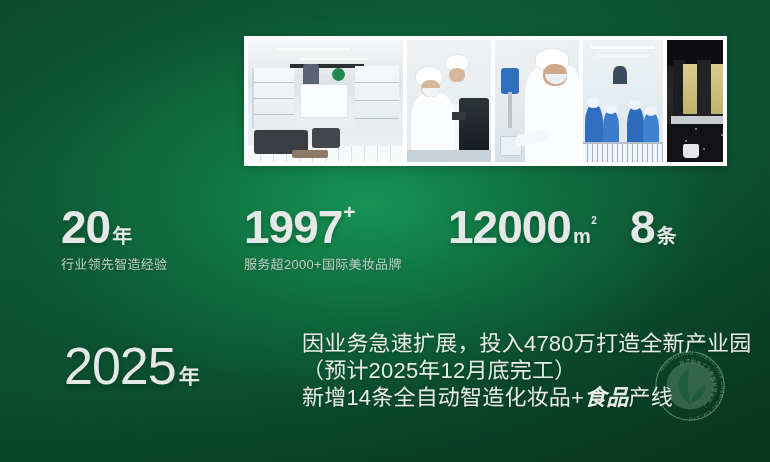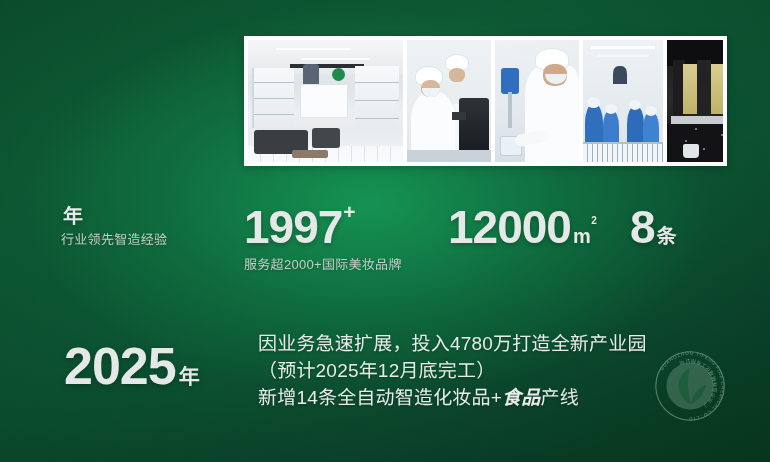--- a/index.html
+++ b/index.html
@@ -229,46 +229,47 @@
   
   .year-block {
     position:absolute;
     left:64px; top:336px;
     display:flex; align-items:baseline;
     z-index:4;
   }
   .year-block .y-num {
     color:#e4e8e6;
     font-size:52px;
-    font-weight:bold;
+    font-weight:normal;
     line-height:60px;
     letter-spacing:-1px;
     text-shadow:0 2px 6px rgba(0,0,0,0.26);
   }
   .year-block .y-unit {
     color:#e4e8e6;
     font-size:21px;
     font-weight:bold;
     margin-left:3px;
     text-shadow:0 2px 4px rgba(0,0,0,0.22);
   }
 
   .desc {
     position:absolute;
     left:258px; top:330px;
     width:420px;
     z-index:4;
   }
   .desc .d-line {
     color:#e7ece9;
-    font-size:19px;
+    font-size:22px;
     line-height:27px;
     letter-spacing:.2px;
     white-space:nowrap;
     text-shadow:0 1px 3px rgba(0,0,0,0.25);
+    margin-left:44px;
   }
   .desc .d-line b { font-weight:bold;font-style:italic; }
 
   
   .seal {
     position:absolute;
     left:652px; top:348px;
     width:76px; height:76px;
     z-index:3;
     opacity:.5;
@@ -367,20 +368,21 @@
       <div class="spk" style="left:28px;bottom:32px"></div>
 
     </div>
 
   </div>
 
   <div class="stats">
 
     <div class="stat s1">
       <div class="num-row">
+        <span class="num">20</span>
         <span class="unit">年</span>
       </div>
       <div class="cap">行业领先智造经验</div>
     </div>
 
     <div class="stat s2">
       <div class="num-row">
         <span class="num">1997</span>
         <span class="sup">+</span>
       </div>

